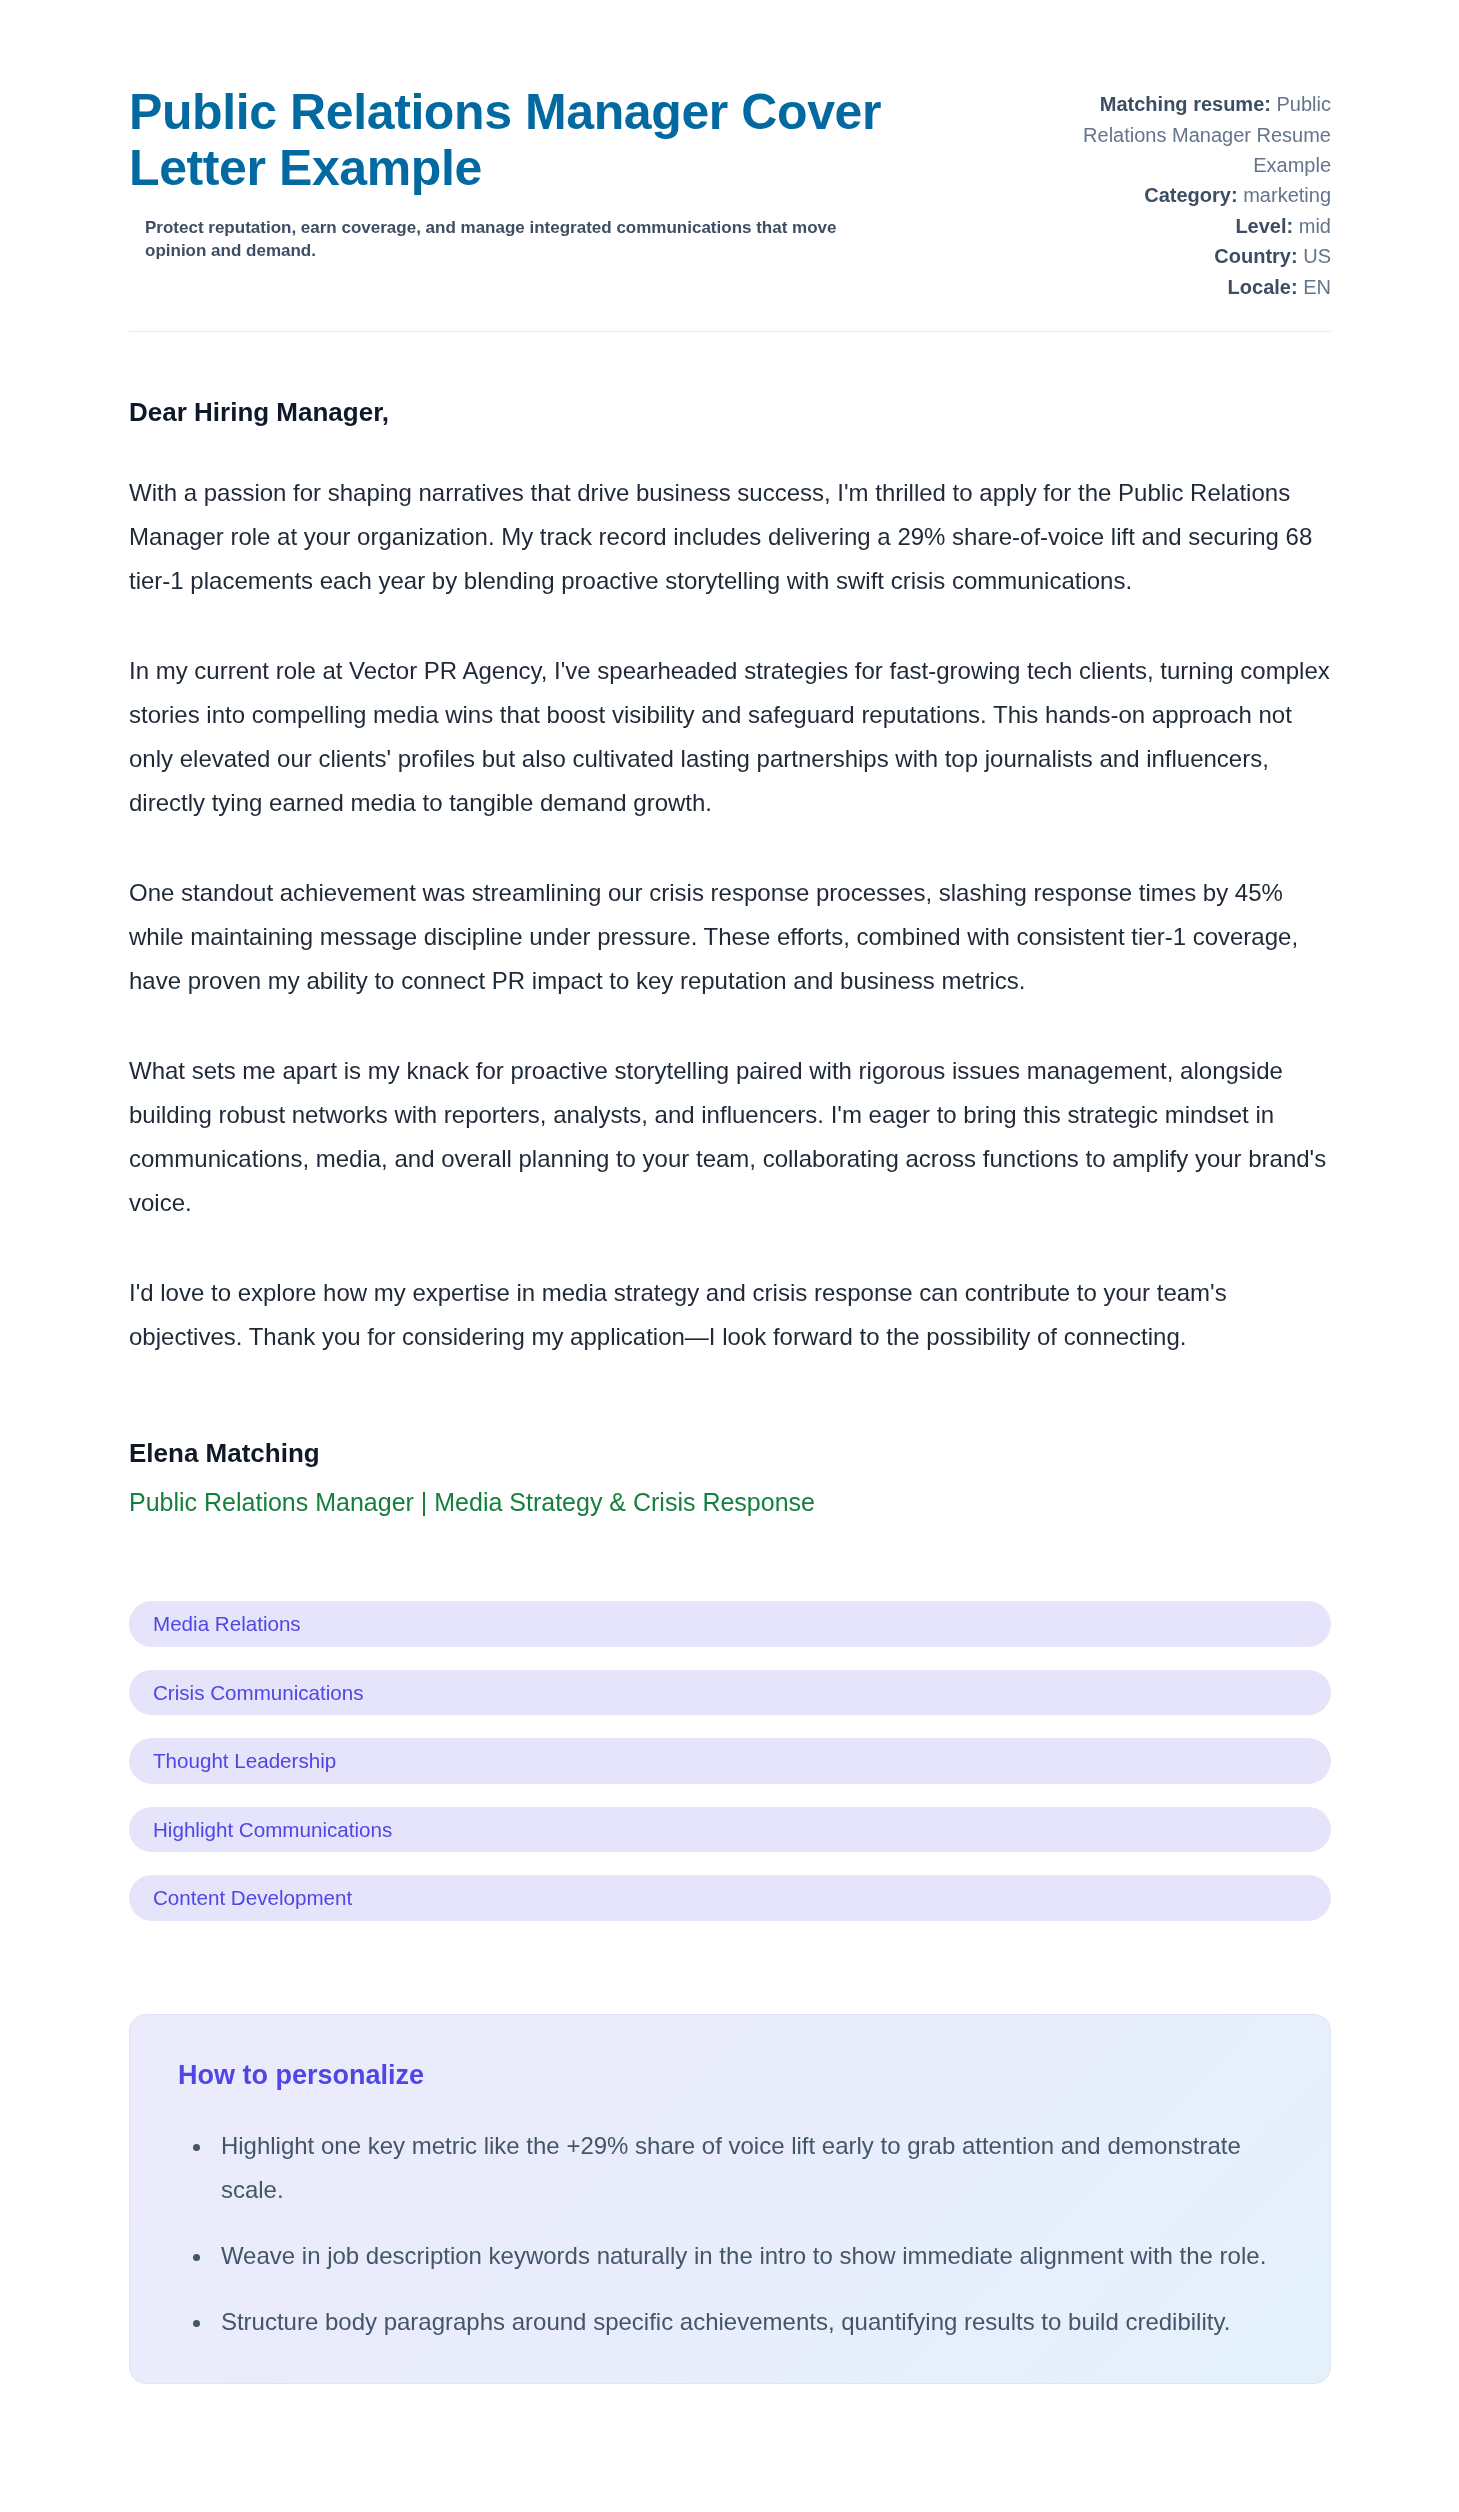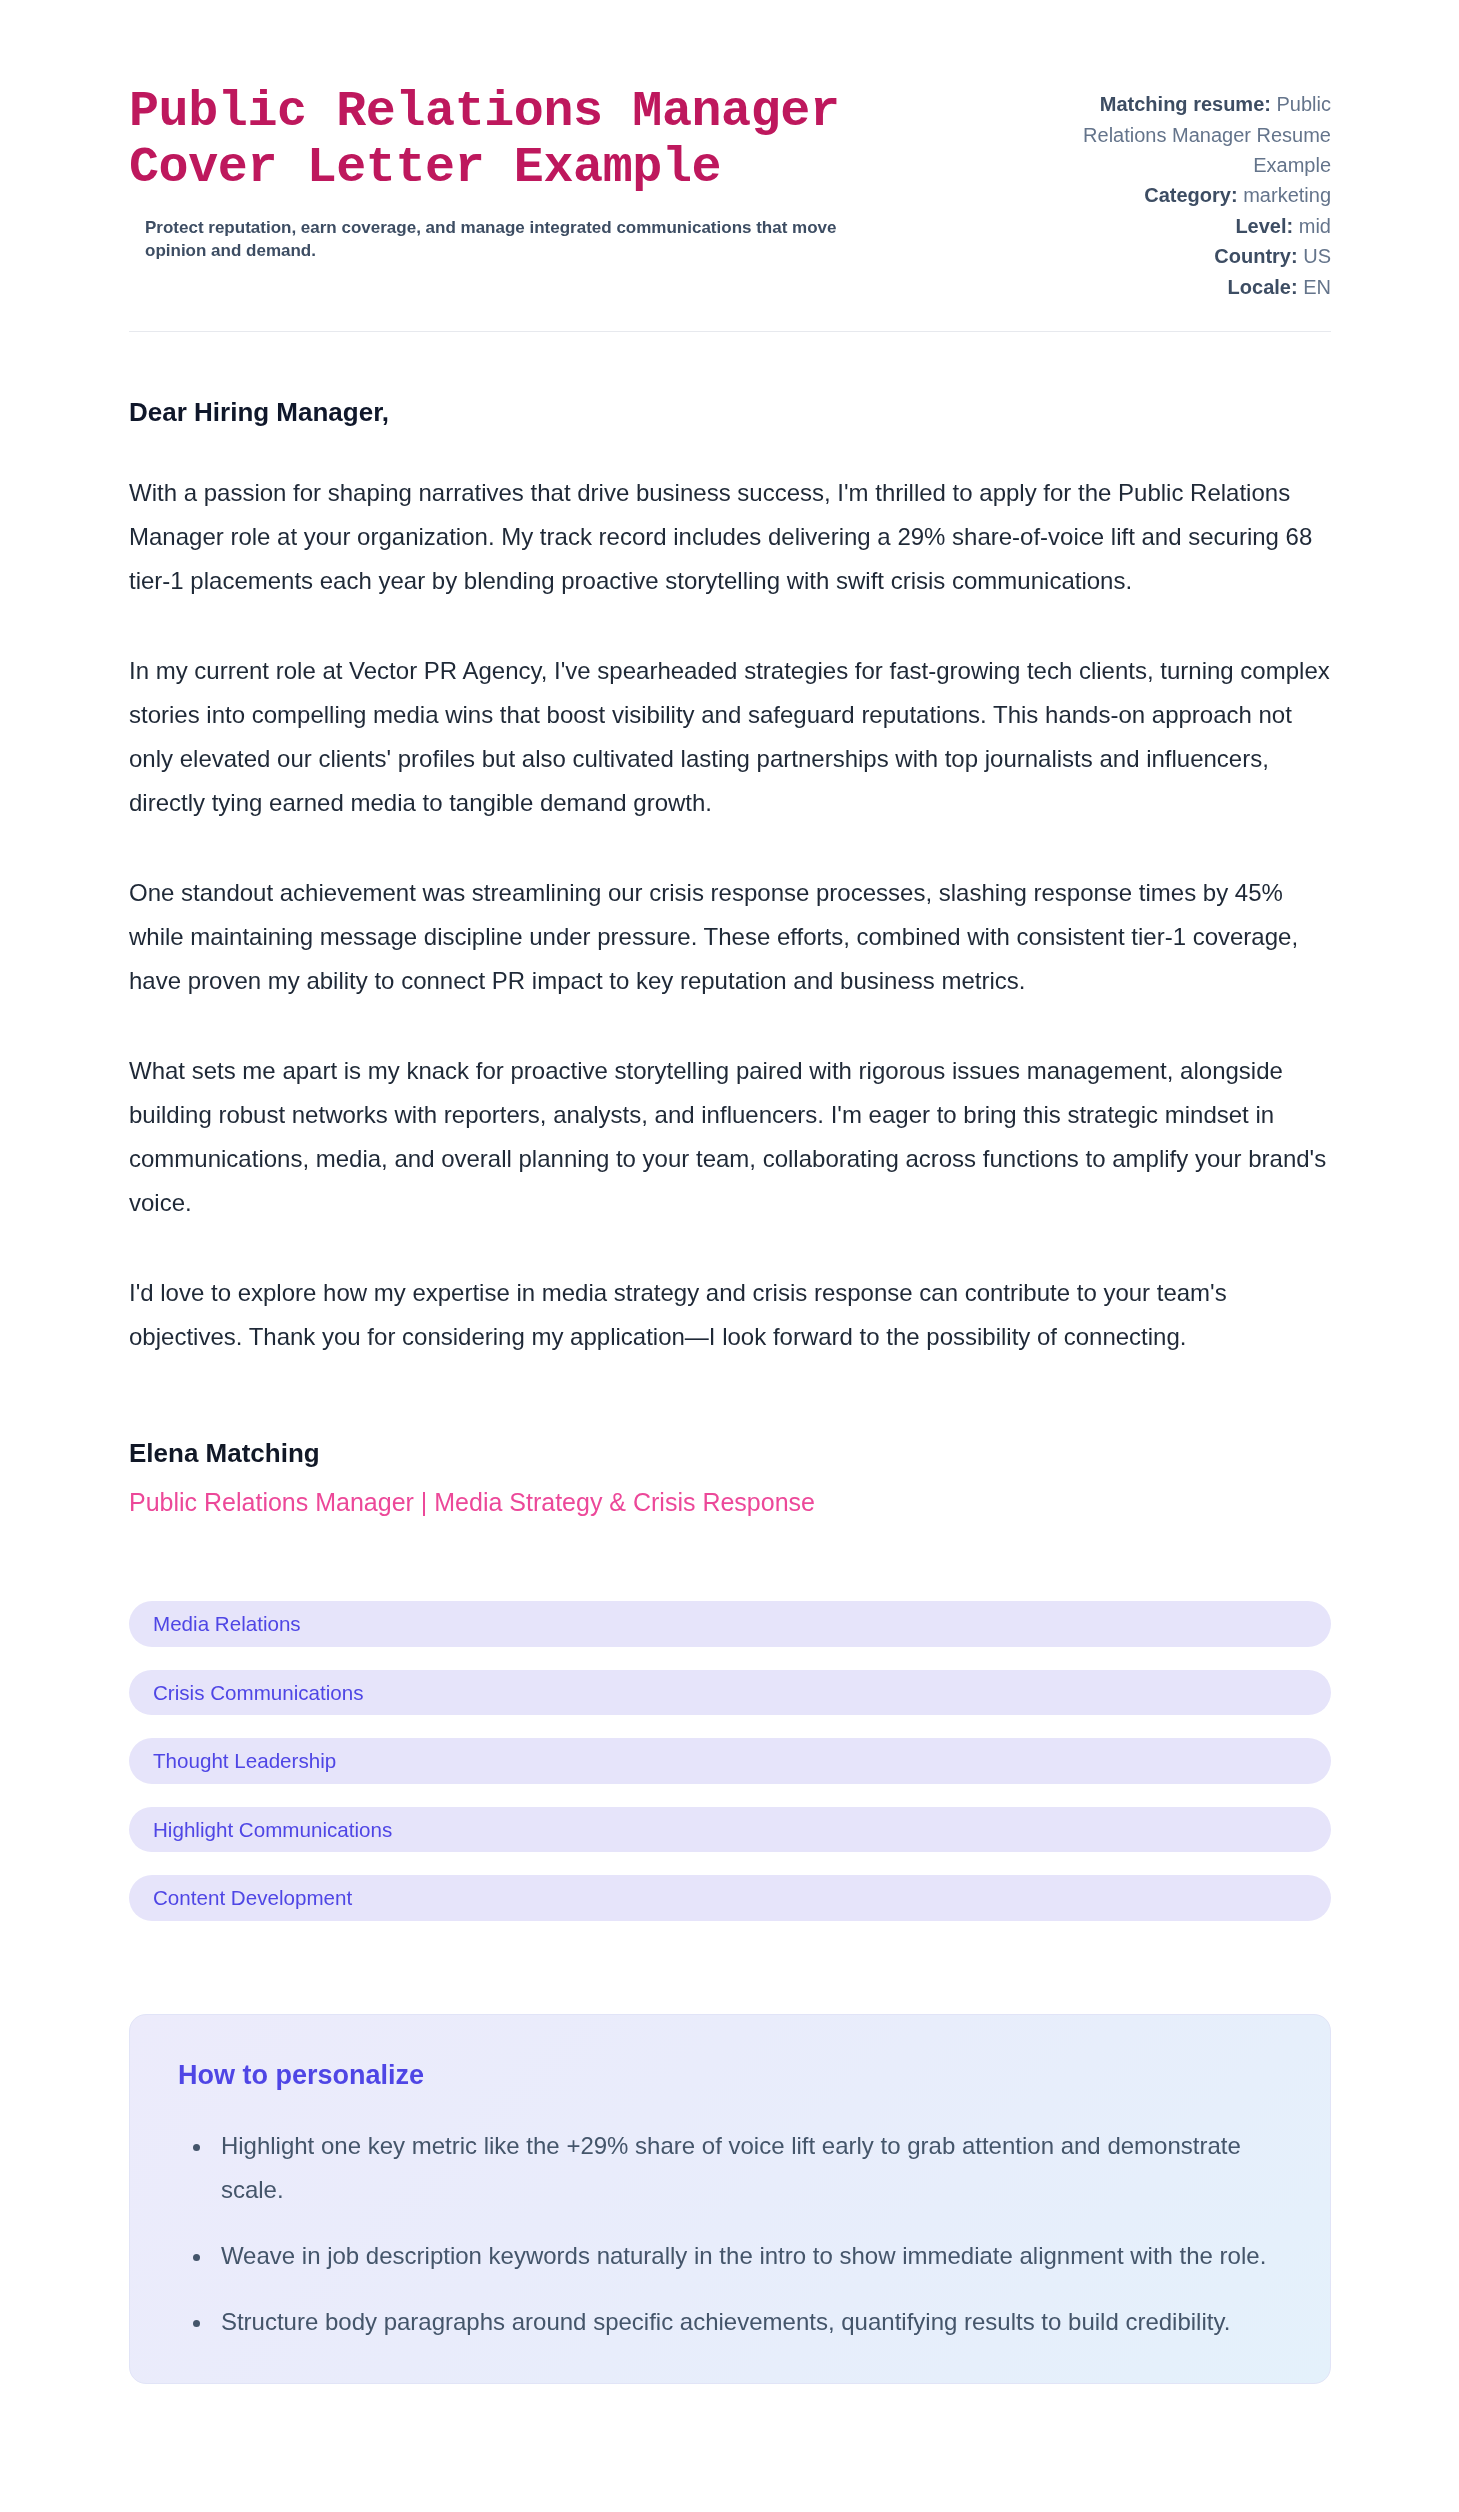--- a/index.html
+++ b/index.html
@@ -27,24 +27,23 @@
     justify-content: space-between;
     align-items: flex-start;
     gap: 34px;
   }
   .title-block { flex: 1 1 auto; }
   h1.page-title {
     margin: 0 0 20px 0;
     font-size: 50px;
     line-height: 1.12;
     font-weight: 700;
-    color: #be185d;
+    color: #0369a1;
     max-width: 764px;
     letter-spacing: -0.4px;
-    font-family: Liberation Mono, monospace;
   }
   .subtitle {
     margin: 16px;
     font-size: 17px;
     line-height: 1.38;
     font-weight: 700;
     color: #3d4d63;
     max-width: 695px;
   }
   .meta {
@@ -84,21 +83,21 @@
   
   .signature { margin-top: 79px; }
   .signature-name {
     font-size: 26px;
     font-weight: 700;
     color: #111827;
   }
   .signature-title {
     margin-top: 19px;
     font-size: 25px;
-    color: #ec4899;
+    color: #15803d;
   }
 
   
   .tags {
     margin-top: 84px;
     display: flex;
     flex-wrap: wrap;
     gap: 23px 19px;
     max-width: 1202px;
     flex-direction: column;

